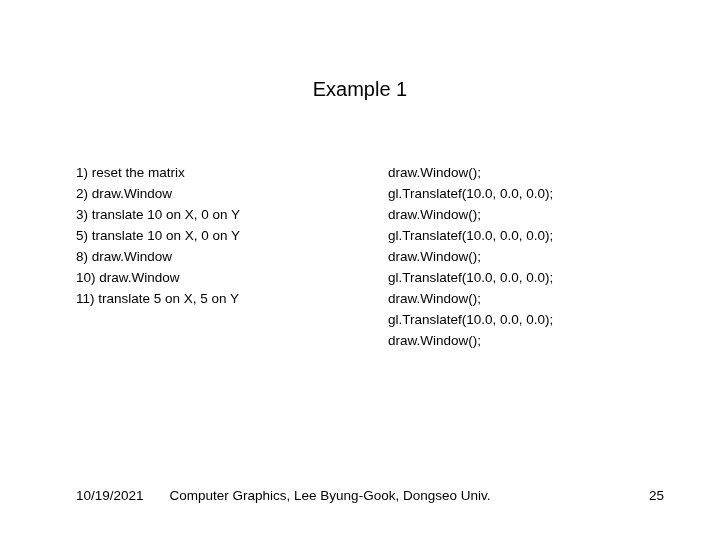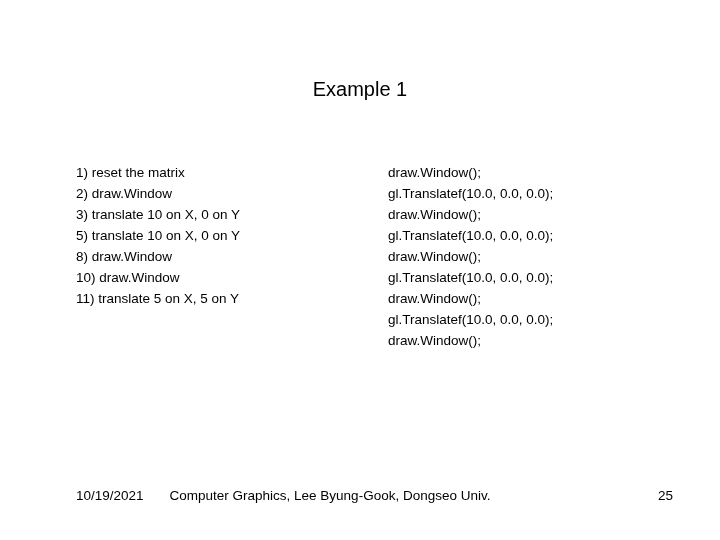--- a/index.html
+++ b/index.html
@@ -57,21 +57,21 @@
     left: 76px;
   }
   .footer-center {
     position: absolute;
     left: 0;
     width: 660px;
     text-align: center;
   }
   .footer-page {
     position: absolute;
-    right: 47px;
+    right: 56px;
   }
 </style>
 </head>
 <body>
 
 <div class="slide">
 
   <div class="title">Example 1</div>
 
   <div class="body">

